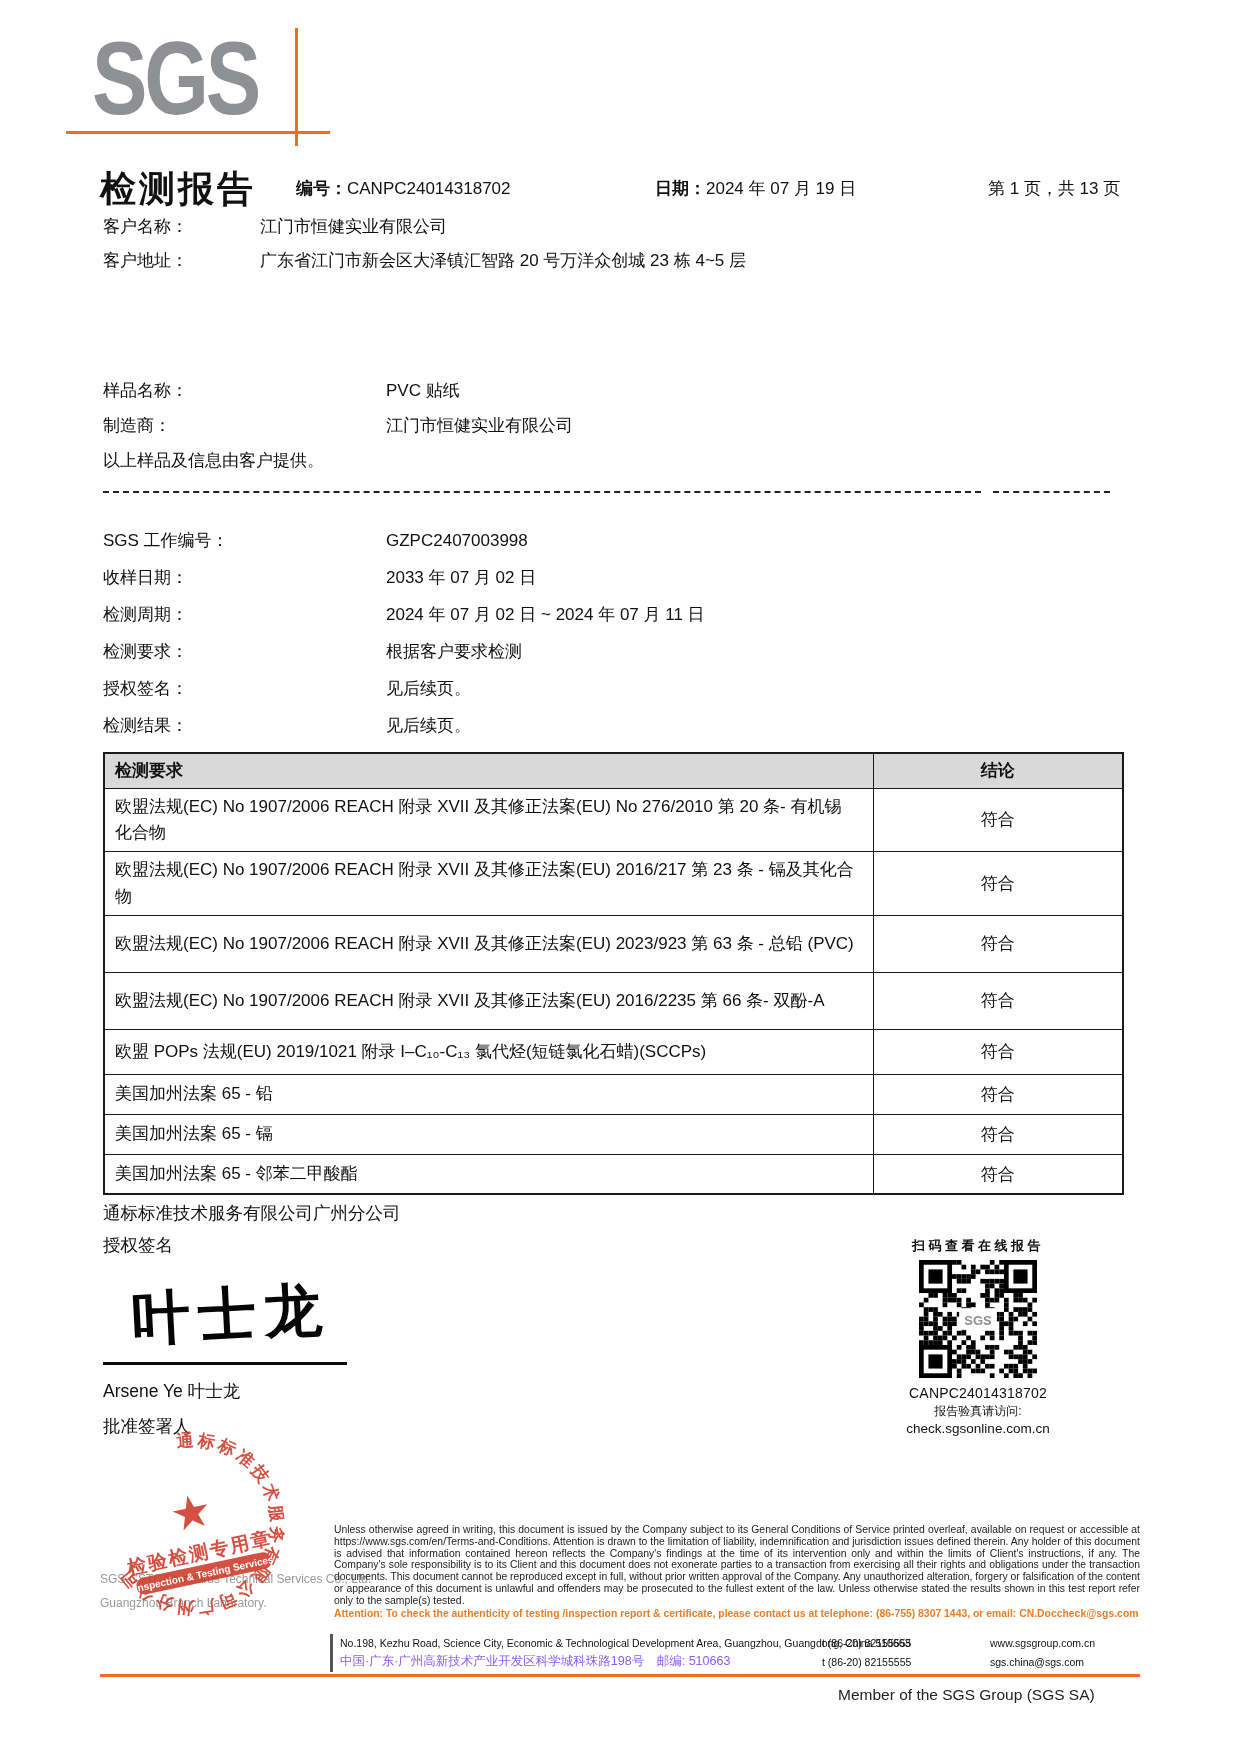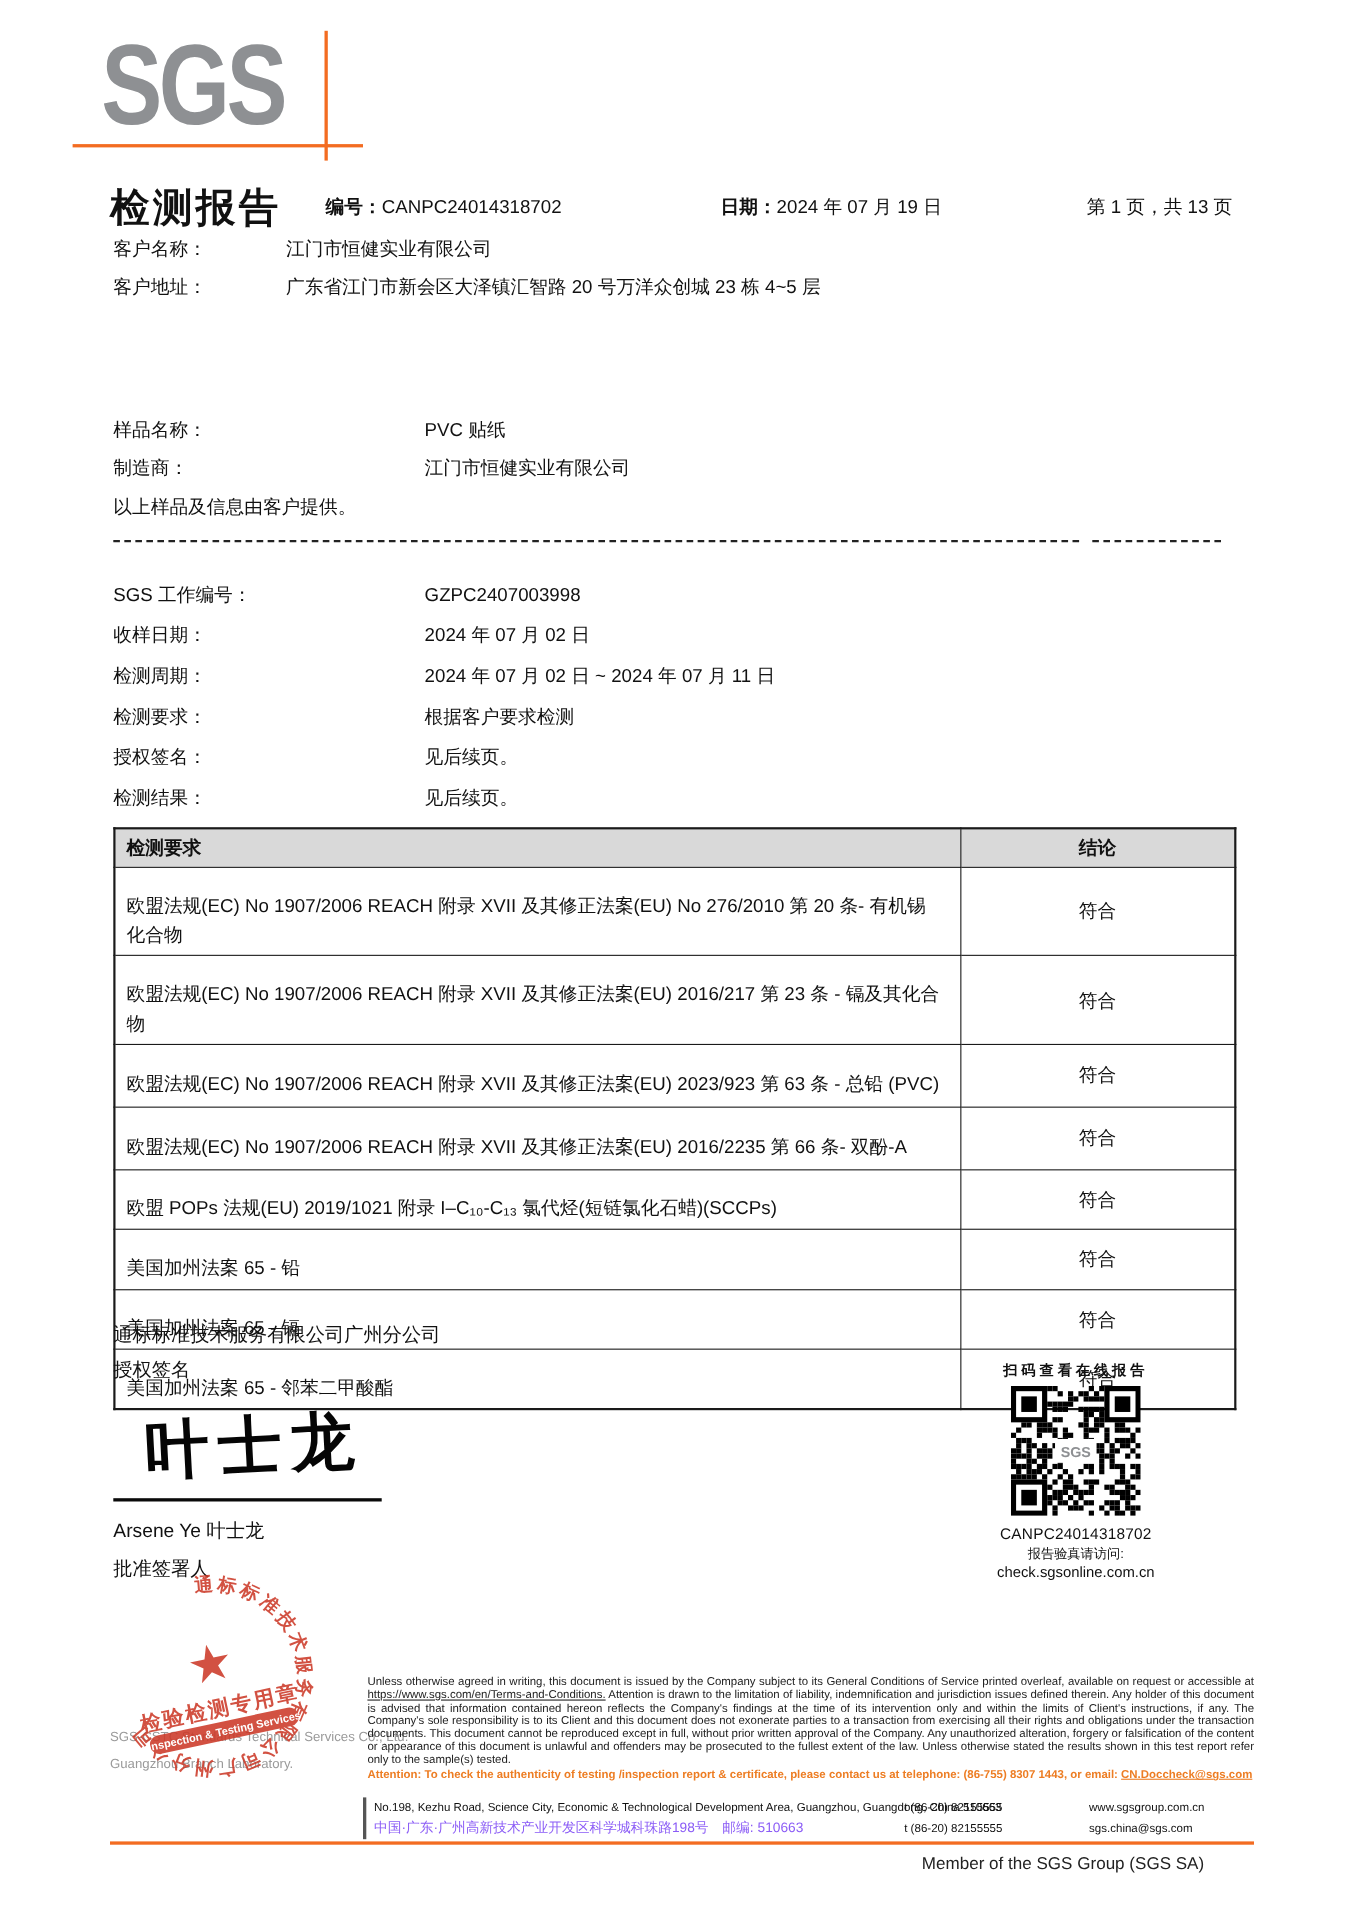--- a/index.html
+++ b/index.html
@@ -18,33 +18,33 @@
     transform:scaleX(.8);transform-origin:left top;letter-spacing:-4px;line-height:1}
   .oline{background:var(--accent-orange)}
   .doc-title{font-size:36px;font-weight:bold;letter-spacing:3px}
   .t17{font-size:17px;line-height:1.3}
   .b{font-weight:bold}
   .dash{border-top:2px dashed #222;height:0}
   table.results{border-collapse:collapse;table-layout:fixed;width:1019px;border:2px solid #1a1a1a}
   table.results th,table.results td{border:1.6px solid #1a1a1a;font-size:17px;font-weight:normal}
   table.results th{background:var(--table-header-bg);font-weight:bold;height:35px}
   th.req-h{text-align:left;padding-left:10px}
-  td.req{padding:22px 16px 5px 10px;line-height:1.55;vertical-align:middle}
+  td.req{padding:5px 16px 5px 10px;line-height:1.55;vertical-align:middle}
   td.concl,th.concl-h{text-align:center;vertical-align:middle}
   tr.h2{height:57px} tr.hs{height:45px} tr.h1{height:40px}
   .sig-script{font-family:"DejaVu Serif",serif;font-size:58px;font-weight:bold;
     letter-spacing:8px;transform:rotate(-3deg);color:#050505}
   .qr-wrap{width:160px;text-align:center}
   .qr-caption{font-size:13px;font-weight:bold;letter-spacing:3.5px;white-space:nowrap}
   .qr-no{font-size:14px;margin-top:3px;letter-spacing:.2px}
   .qr-verify{font-size:12px;margin-top:2px}
   .qr-url{font-size:13.5px;margin-top:1px}
   .gray-co{font-size:12px;color:#9a9a9a;white-space:nowrap}
   .legal{width:806px;text-align:justify;font-size:10.4px;line-height:1.13;color:#222}
-  .legal .u,.u{text-decoration:underline}
+  .legal .u,.u{}
   .attention{margin-top:2px;color:var(--attention-orange);font-weight:bold;font-size:10.4px;line-height:1.18;text-align:left}
   .foot-sm{font-size:10.5px;white-space:nowrap;color:#111}
   .foot-cn{font-size:12.5px;white-space:nowrap;color:#8b5cf6}
   .member{font-size:15.5px;color:#222}
 </style>
 </head>
 <body>
 
 <div class="page">
 
@@ -71,21 +71,21 @@
   <div class="abs t17" style="left:103px;top:415px">制造商：</div>
   <div class="abs t17" style="left:386px;top:415px">江门市恒健实业有限公司</div>
   <div class="abs t17" style="left:103px;top:450px">以上样品及信息由客户提供。</div>
 
   <div class="abs dash" style="left:103px;top:491px;width:878px"></div>
   <div class="abs dash" style="left:993px;top:491px;width:117px"></div>
 
   <div class="abs t17" style="left:103px;top:530px">SGS 工作编号：</div>
   <div class="abs t17" style="left:386px;top:530px">GZPC2407003998</div>
   <div class="abs t17" style="left:103px;top:567px">收样日期：</div>
-  <div class="abs t17" style="left:386px;top:567px">2024 年 07 月 02 日</div>
+  <div class="abs t17" style="left:386px;top:567px">2033 年 07 月 02 日</div>
   <div class="abs t17" style="left:103px;top:604px">检测周期：</div>
   <div class="abs t17" style="left:386px;top:604px">2024 年 07 月 02 日 ~ 2024 年 07 月 11 日</div>
   <div class="abs t17" style="left:103px;top:641px">检测要求：</div>
   <div class="abs t17" style="left:386px;top:641px">根据客户要求检测</div>
   <div class="abs t17" style="left:103px;top:678px">授权签名：</div>
   <div class="abs t17" style="left:386px;top:678px">见后续页。</div>
   <div class="abs t17" style="left:103px;top:715px">检测结果：</div>
   <div class="abs t17" style="left:386px;top:715px">见后续页。</div>
 
   <table class="results abs" style="left:103px;top:752px">

